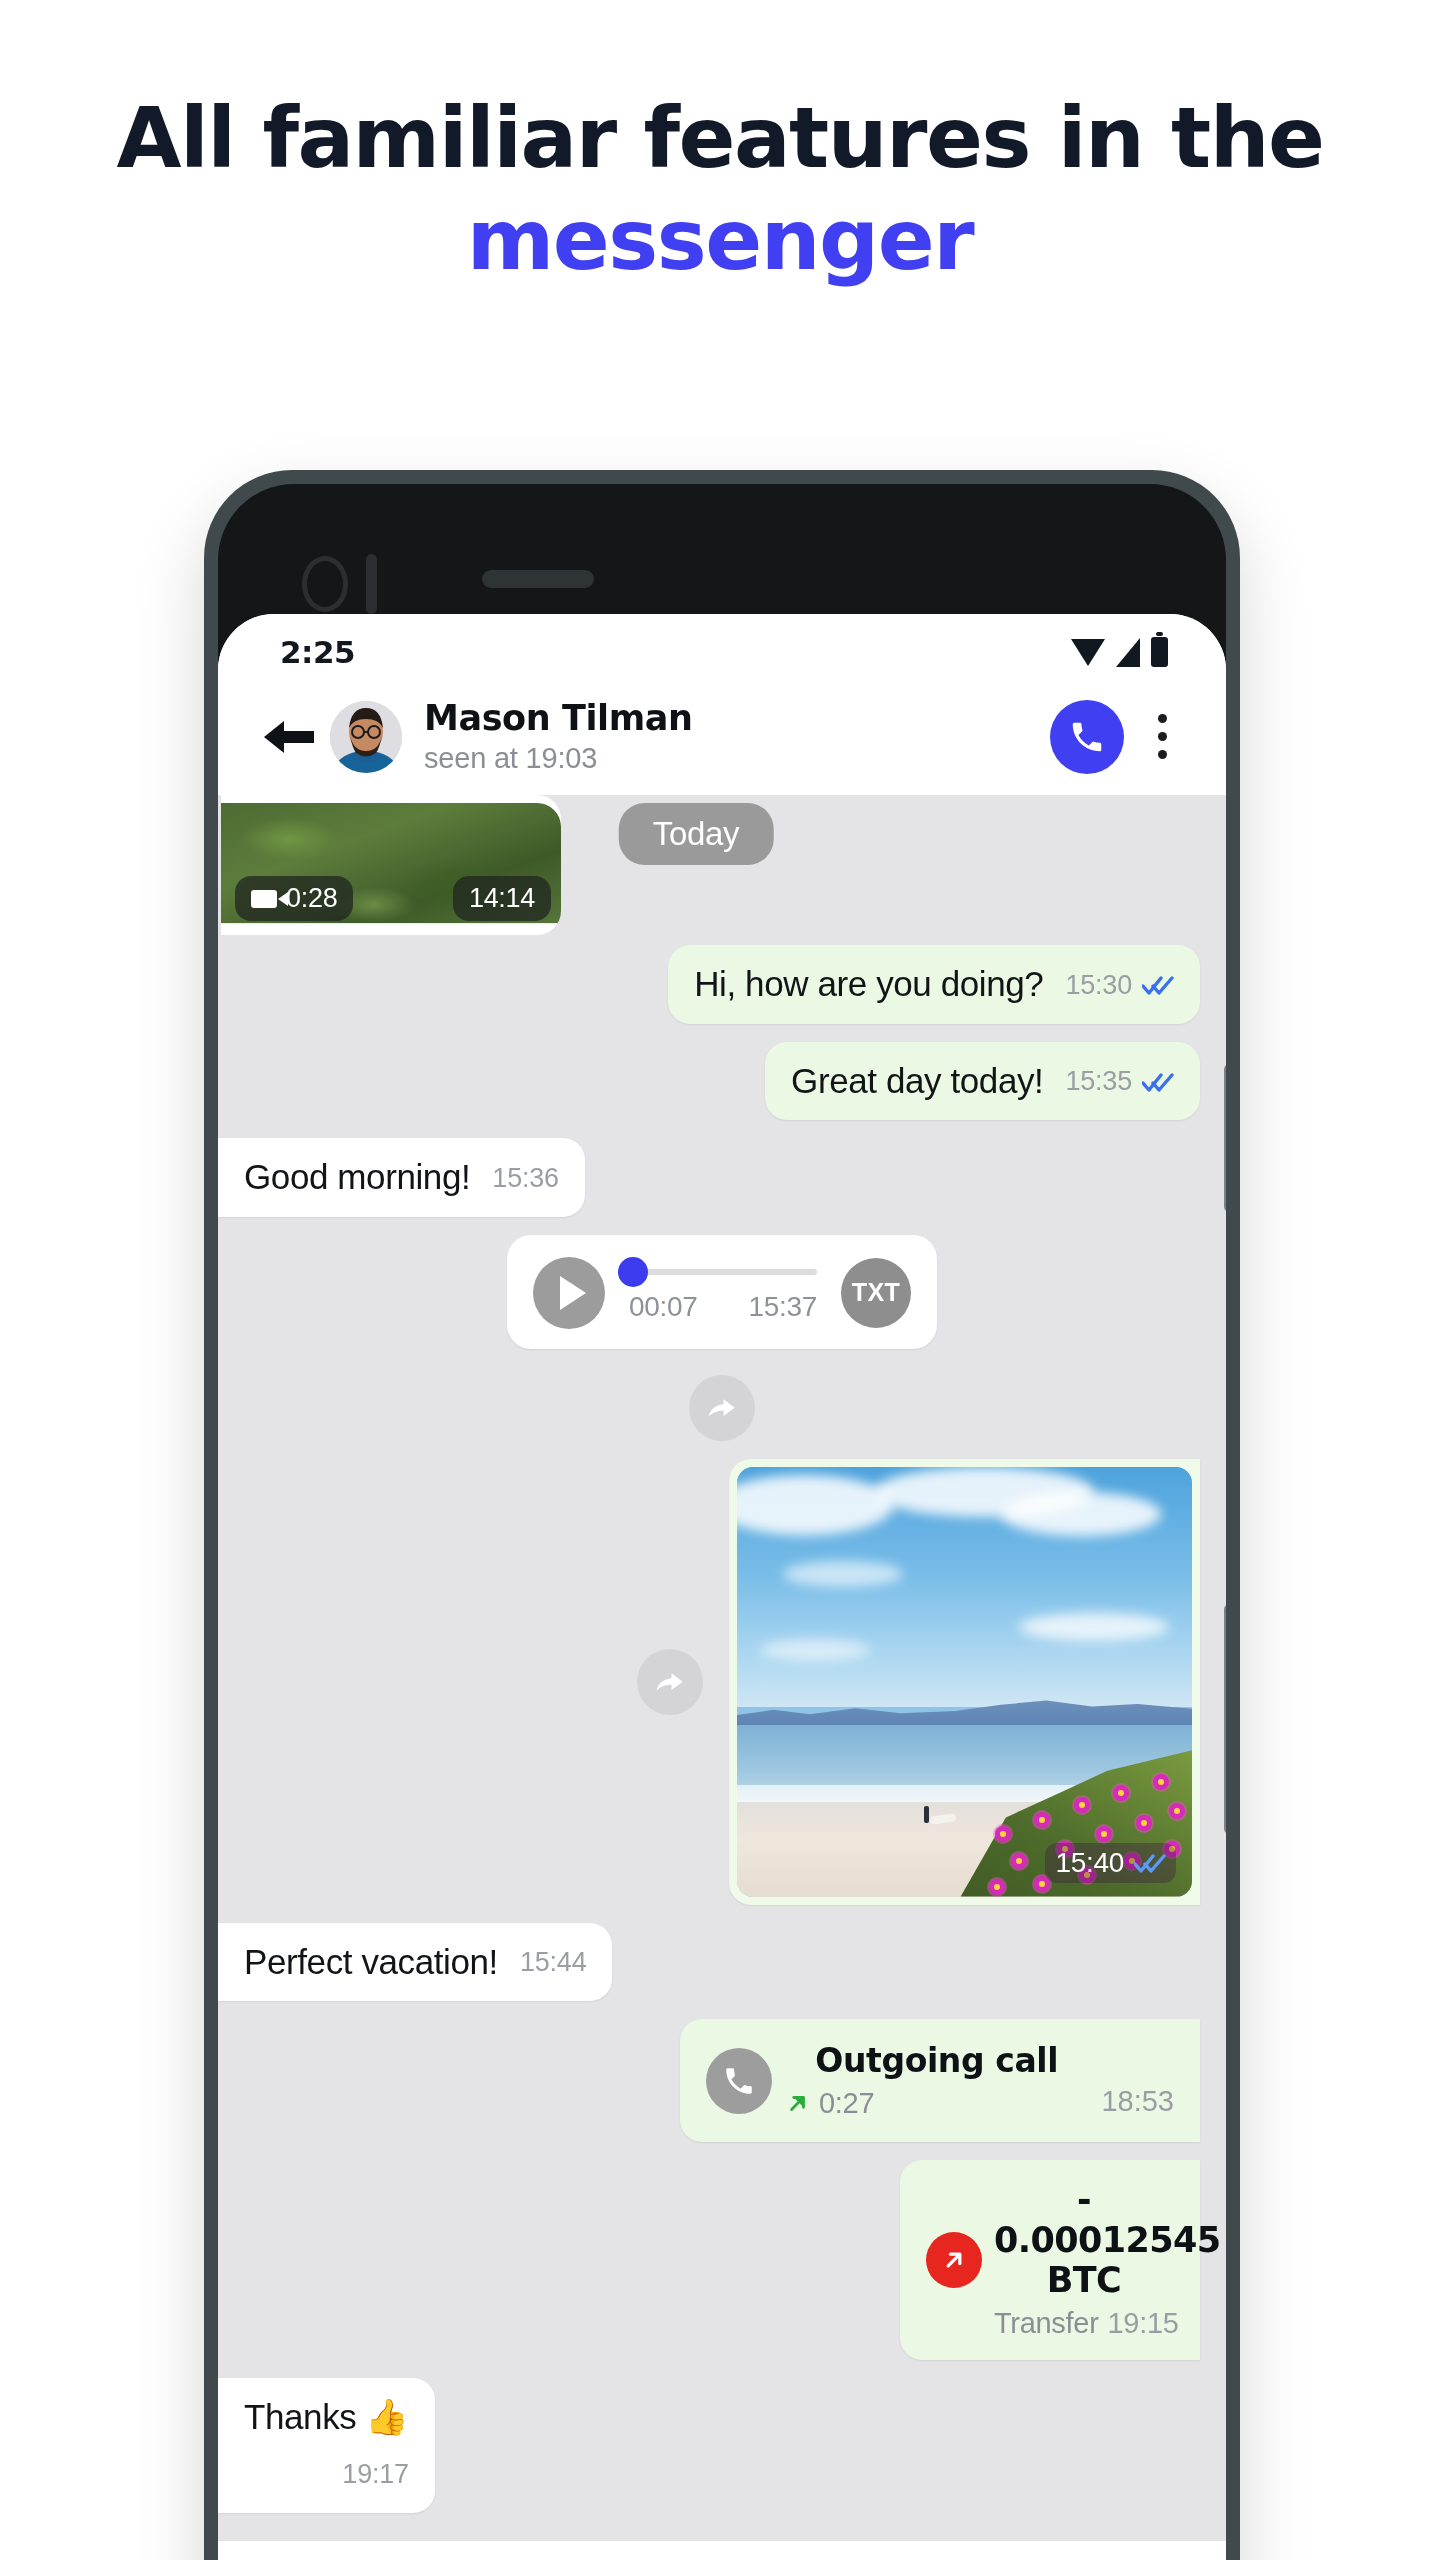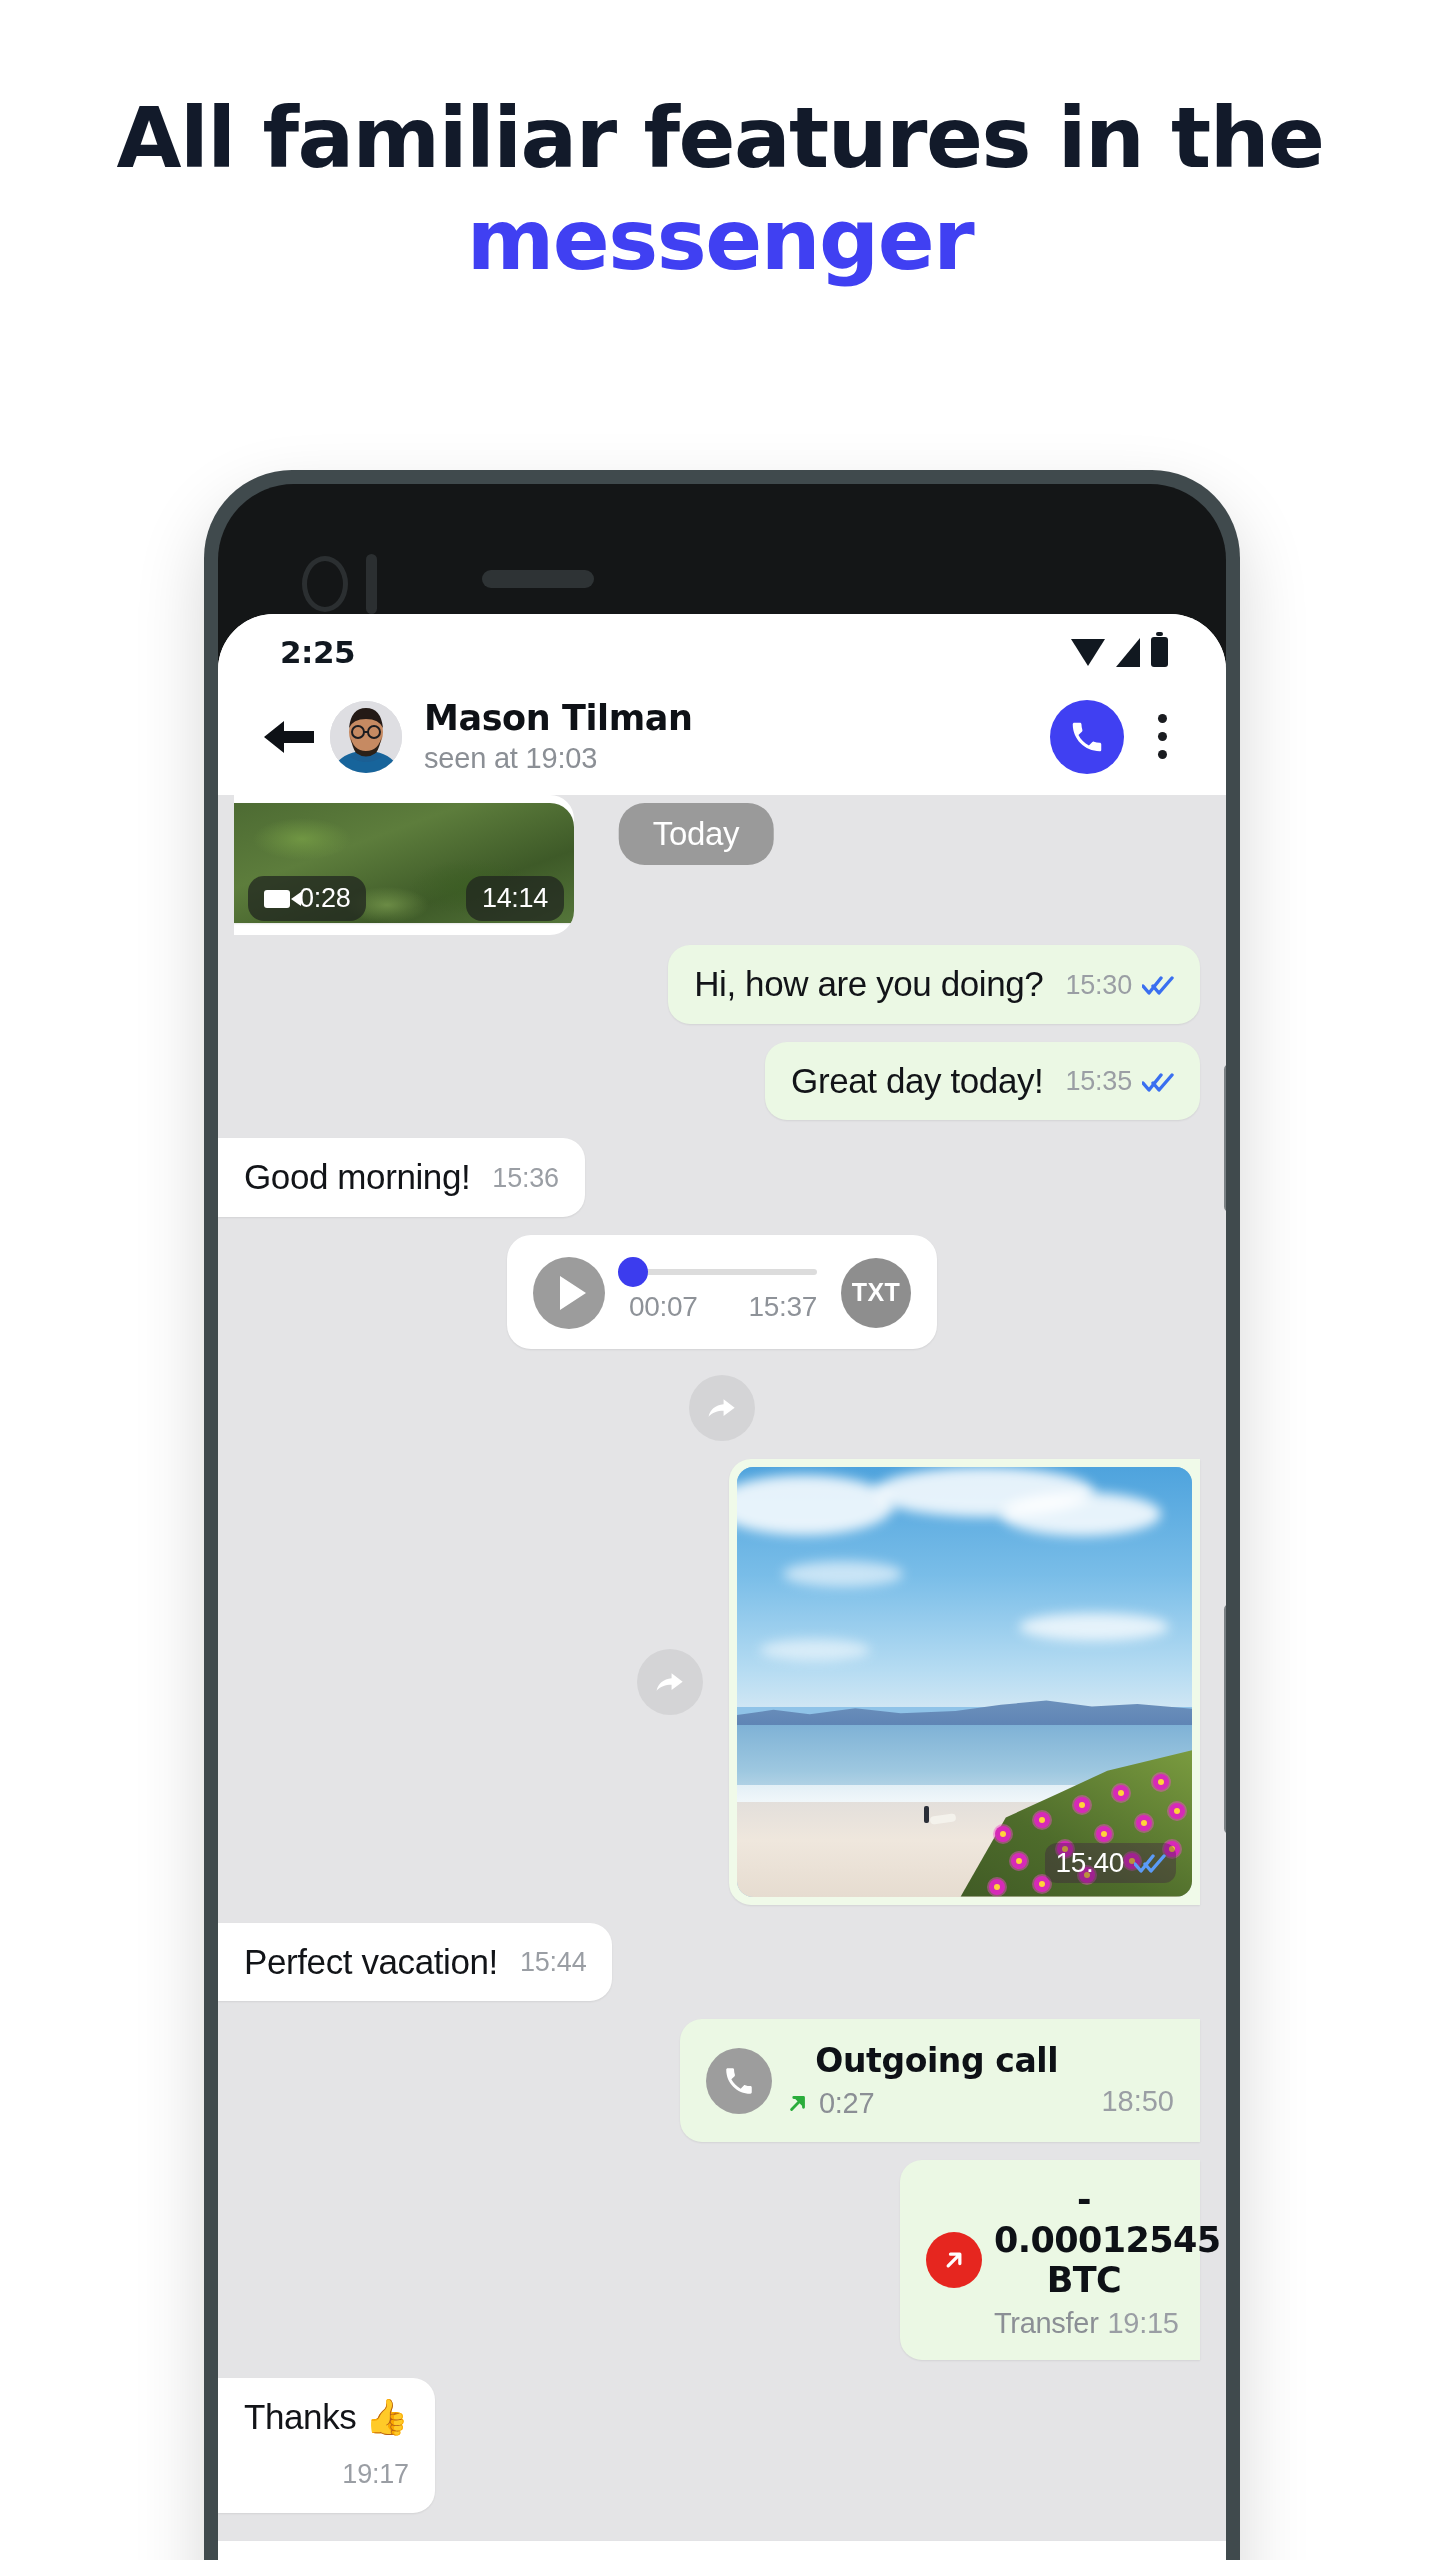--- a/index.html
+++ b/index.html
@@ -152,21 +152,21 @@
     box-shadow: 0 1px 2px rgba(0,0,0,.1);
   }
   .video-card:before{
     content:""; position:absolute; inset:0;
     background:
       radial-gradient(ellipse 70px 30px at 20% 30%, rgba(120,160,70,.75), transparent 70%),
       radial-gradient(ellipse 90px 40px at 70% 70%, rgba(60,95,35,.8), transparent 70%),
       radial-gradient(ellipse 60px 26px at 45% 85%, rgba(140,175,90,.55), transparent 70%);
   }
   .video-card-wrap {
-    position:absolute; left:16px; top:0; width:340px; height:140px;
+    position:absolute; left:3px; top:0; width:340px; height:140px;
     background:#fff; border-radius: 0 24px 24px 0; padding:8px 0 20px 0; overflow:hidden;
   }
   .badge {
     position:absolute; bottom:14px;
     background:rgba(30,34,30,.72); color:#fff;
     border-radius: 16px; padding: 7px 16px;
     font-size:27px; display:flex; align-items:center; gap:9px; letter-spacing:-.3px;
   }
   .badge.dur { left: 14px; }
   .badge.tm  { right: 10px; }
@@ -456,21 +456,21 @@
                 </div>
                 <div style="flex:1;min-width:0;">
                   <div class="card-title">Outgoing call</div>
                   <div class="card-sub">
                     <svg width="26" height="26" viewBox="0 0 24 24">
                       <path fill="#2aad3b" d="M7 17 L15.6 8.4 M9 6h9v9" stroke="#2aad3b" stroke-width="2.6" stroke-linecap="round" stroke-linejoin="round"></path>
                     </svg>
                     <span>0:27</span>
                   </div>
                 </div>
-                <div class="card-right">18:50</div>
+                <div class="card-right">18:53</div>
               </div>
             </div>
           </div>
 
           <div class="row out" style="margin-right:-26px;">
             <div class="bubble green" style="width:300px;border-radius:22px 0 0 22px;display:block;padding:20px 26px;">
               <div class="card-row">
                 <div class="round-icon red">
                   <svg width="28" height="28" viewBox="0 0 24 24">
                     <path d="M7 17 L16 8 M9 7h8v8" stroke="#fff" stroke-width="2.8" fill="none" stroke-linecap="round" stroke-linejoin="round"></path>

